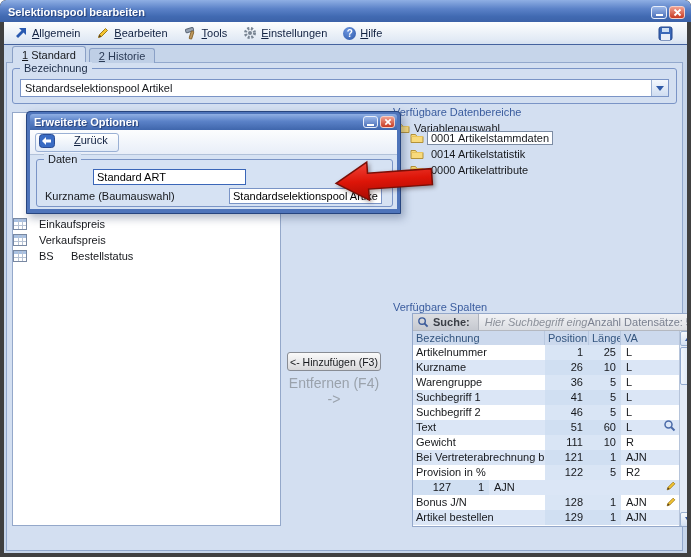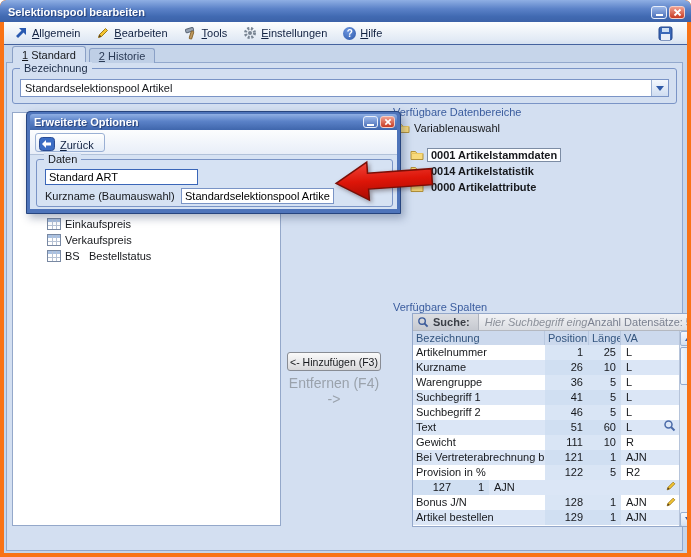--- a/index.html
+++ b/index.html
@@ -1,17 +1,17 @@
 <!DOCTYPE html>
 <html><head>
 <meta charset="utf-8">
 <style>
   * { margin:0; padding:0; box-sizing:border-box; }
   body { width:691px; height:557px; font-family:"Liberation Sans",sans-serif; font-size:11px; color:#16181c; }
-  .win { position:relative; width:691px; height:557px; background:#f97316; border-radius:6px 6px 0 0; overflow:hidden; }
+  .win { position:relative; width:691px; height:557px; background:#404040; border-radius:6px 6px 0 0; overflow:hidden; }
 
   
   .titlebar { position:absolute; top:0; left:0; right:0; height:22px; display:flex; align-items:center;
     padding:2px 6px 0 8px; background:linear-gradient(180deg,#8fafe4 0%,#5b82c8 40%,#416ab2 75%,#3c62a8 100%);
     border-radius:6px 6px 0 0; }
   .title-text { color:#fff; font-weight:bold; text-shadow:1px 1px 1px rgba(20,40,90,.7); }
   .cap-box { margin-left:auto; display:flex; gap:2px; }
   .cap-btn { width:16px; height:13px; border:1px solid #e8eefa; border-radius:3px; display:flex; align-items:center; justify-content:center; }
   .cap-btn.min { background:linear-gradient(180deg,#9ab6e8,#4a6fb8); }
   .cap-btn.close { background:linear-gradient(180deg,#f0a090,#c83a22); border-color:#f4cec6; }
@@ -43,34 +43,34 @@
   .lbl-bez { left:16px; top:40px; }
   .combo { position:absolute; left:16px; top:57px; width:649px; height:18px; background:#fff; border:1px solid #7a94c6; z-index:3; display:flex; align-items:center; }
   .combo-text { padding-left:4px; flex:1; overflow:hidden; white-space:nowrap; }
   .combo-btn { width:17px; height:16px; background:linear-gradient(180deg,#f4f8fd,#cfddf1); border-left:1px solid #9ab0d2;
     display:flex; align-items:center; justify-content:center; }
   .tri-down { width:0; height:0; border-left:4px solid transparent; border-right:4px solid transparent; border-top:5px solid #2f5aa8; }
 
   
   .left-panel { position:absolute; left:8px; top:90px; width:269px; height:414px; background:#fff; border:1px solid #94a8ca; z-index:2; overflow:hidden; }
   .ltree { position:absolute; left:0; top:103px; width:100%; }
-  .ltree-row { height:16px; display:flex; align-items:center; gap:4px; padding-left:34px; white-space:nowrap; }
+  .ltree-row { height:16px; display:flex; align-items:center; gap:12px; white-space:nowrap; }
   .tcode { display:inline-block; width:20px; }
 
   
   .btn-add { position:absolute; left:283px; top:330px; width:94px; height:19px; z-index:2;
     background:linear-gradient(180deg,#fafafa,#e6e6e8 60%,#d8d8da); border:1px solid #888c94; border-radius:3px;
     font-family:"Liberation Sans",sans-serif; font-size:10.5px; color:#16181c; }
   .btn-remove { position:absolute; left:283px; top:353px; width:94px; height:16px; z-index:2; background:none; border:none;
     font-family:"Liberation Sans",sans-serif; font-size:14px; color:#9aa2ac; text-align:center; }
 
   
   .db-title { position:absolute; left:389px; top:84px; color:#3a5c9e; z-index:2; }
   .db-root { position:absolute; left:392px; top:98px; height:15px; display:flex; gap:4px; align-items:center; z-index:2; }
-  .db-children { position:absolute; left:406px; top:125px; z-index:2;font-weight:bold; }
+  .db-children { position:absolute; left:406px; top:108px; z-index:2; }
   .db-row { height:16px; display:flex; gap:4px; align-items:center; white-space:nowrap; }
   .dlabel { padding:0 3px; }
   .db-row.sel .dlabel { outline:1px solid #7c8ca4; background:#fdfeff; }
 
   
   .sp-title { position:absolute; left:389px; top:279px; color:#3a5c9e; z-index:2; }
   .sp-panel { position:absolute; left:408px; top:291px; width:284px; height:214px; background:#fff; border:1px solid #94a8ca; z-index:2; overflow:hidden; }
   .search-bar { position:absolute; left:0; top:0; width:100%; height:17px; background:linear-gradient(180deg,#f2f3f6,#dcdee3);
     border-bottom:1px solid #b4b8c0; display:flex; align-items:center; }
   .search-left { height:100%; display:flex; align-items:center; gap:4px; padding:0 8px 0 4px;
@@ -105,30 +105,30 @@
   
   .dlg { position:absolute; left:22px; top:89px; width:375px; height:103px; z-index:10; background:#4e74ba;
     border:1px solid #27457f; border-radius:4px 4px 0 0; padding:2px 3px 3px 3px; box-shadow:3px 4px 8px rgba(30,50,90,.35); }
   .dlg-tb { height:16px; display:flex; align-items:center; padding:0 2px 0 4px;
     background:linear-gradient(180deg,#8fafe4,#5b82c8 45%,#3f66ac); border-radius:3px 3px 0 0; }
   .dlg-title { color:#fff; font-weight:bold; text-shadow:1px 1px 1px rgba(20,40,90,.7); }
   .cap-btn.small { width:15px; height:12px; }
   .dlg-body { position:relative; height:79px; background:#d6e2f3; }
   .dlg-toolbar { height:25px; background:linear-gradient(180deg,#fcfdfe,#e8eef8); border-bottom:1px solid #b2c2da;
     display:flex; align-items:center; padding-left:5px; }
-  .btn-back { display:inline-flex; align-items:flex-end; gap:5px; height:19px; padding:0 10px 0 3px;
+  .btn-back { display:inline-flex; align-items:flex-start; gap:19px; height:19px; padding:0 10px 0 3px;
     border:1px solid #9ab0d4; border-radius:3px; background:linear-gradient(180deg,#ffffff,#e2ebf7);
     font-family:"Liberation Sans",sans-serif; font-size:11px; color:#102040; }
   .dlg-grp { position:absolute; left:6px; top:29px; width:357px; height:48px; border:1px solid #7a94c6; border-radius:3px; }
   .dlg-grp-label { position:absolute; left:14px; top:23px; background:#d6e2f3; padding:0 4px; z-index:2; }
   .dlg-row { position:absolute; left:15px; height:16px; display:flex; align-items:center; z-index:2; }
   .dlg-row.r1 { top:39px; } .dlg-row.r2 { top:58px; }
   .flabel { width:136px; }
   .dlg-input { width:153px; height:16px; border:1px solid #7a94c6; background:#fff;
-    font-family:"Liberation Sans",sans-serif; font-size:11px; padding:0 3px; }
+    font-family:"Liberation Sans",sans-serif; font-size:11px; padding:0 3px;margin-left:48px; }
   .dlg-input.focus { border:1px solid #3a66b8; }
 
   .red-arrow { position:absolute; left:330px; top:135px; width:100px; height:46px; z-index:20;
     filter:drop-shadow(2px 2px 2px rgba(40,20,20,.4)); }
 </style>
 </head>
 <body>
 
 <div class="win">
 

